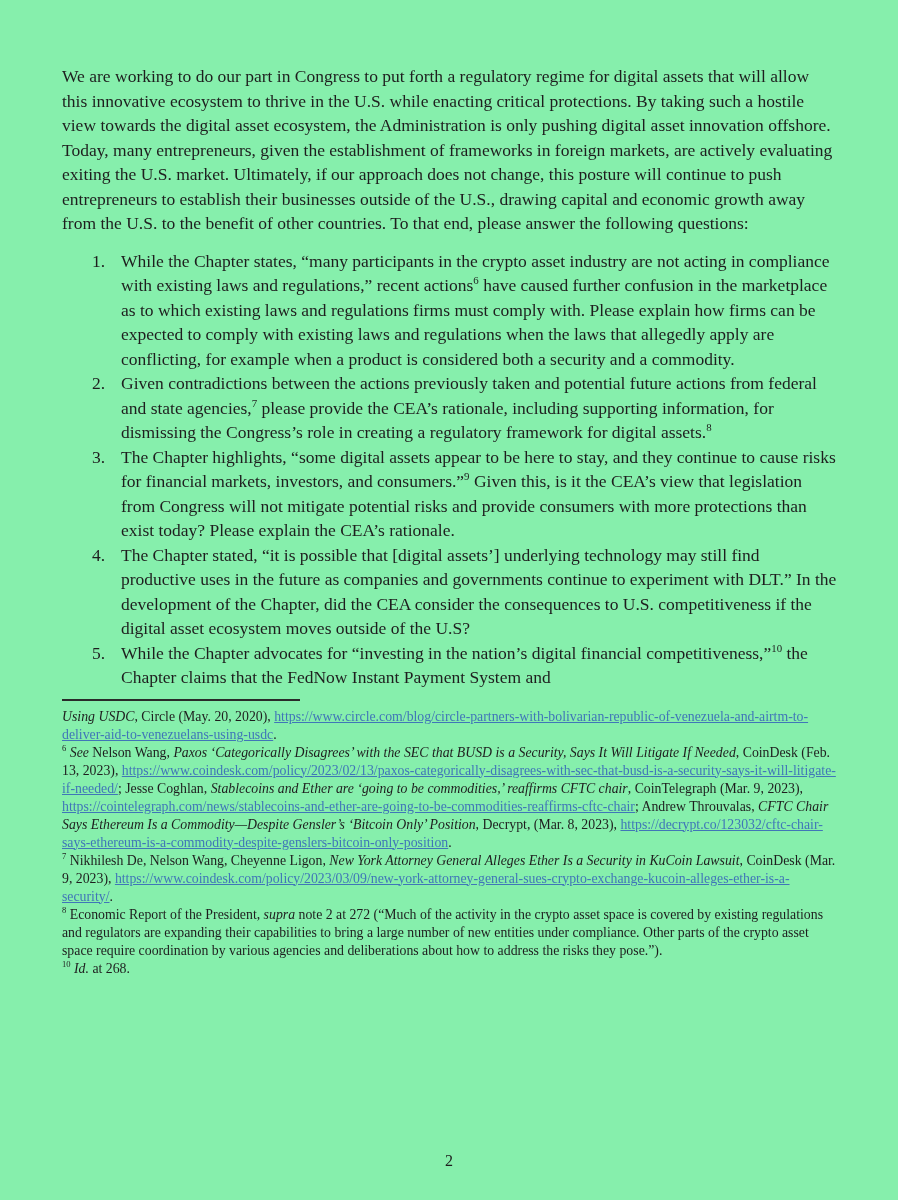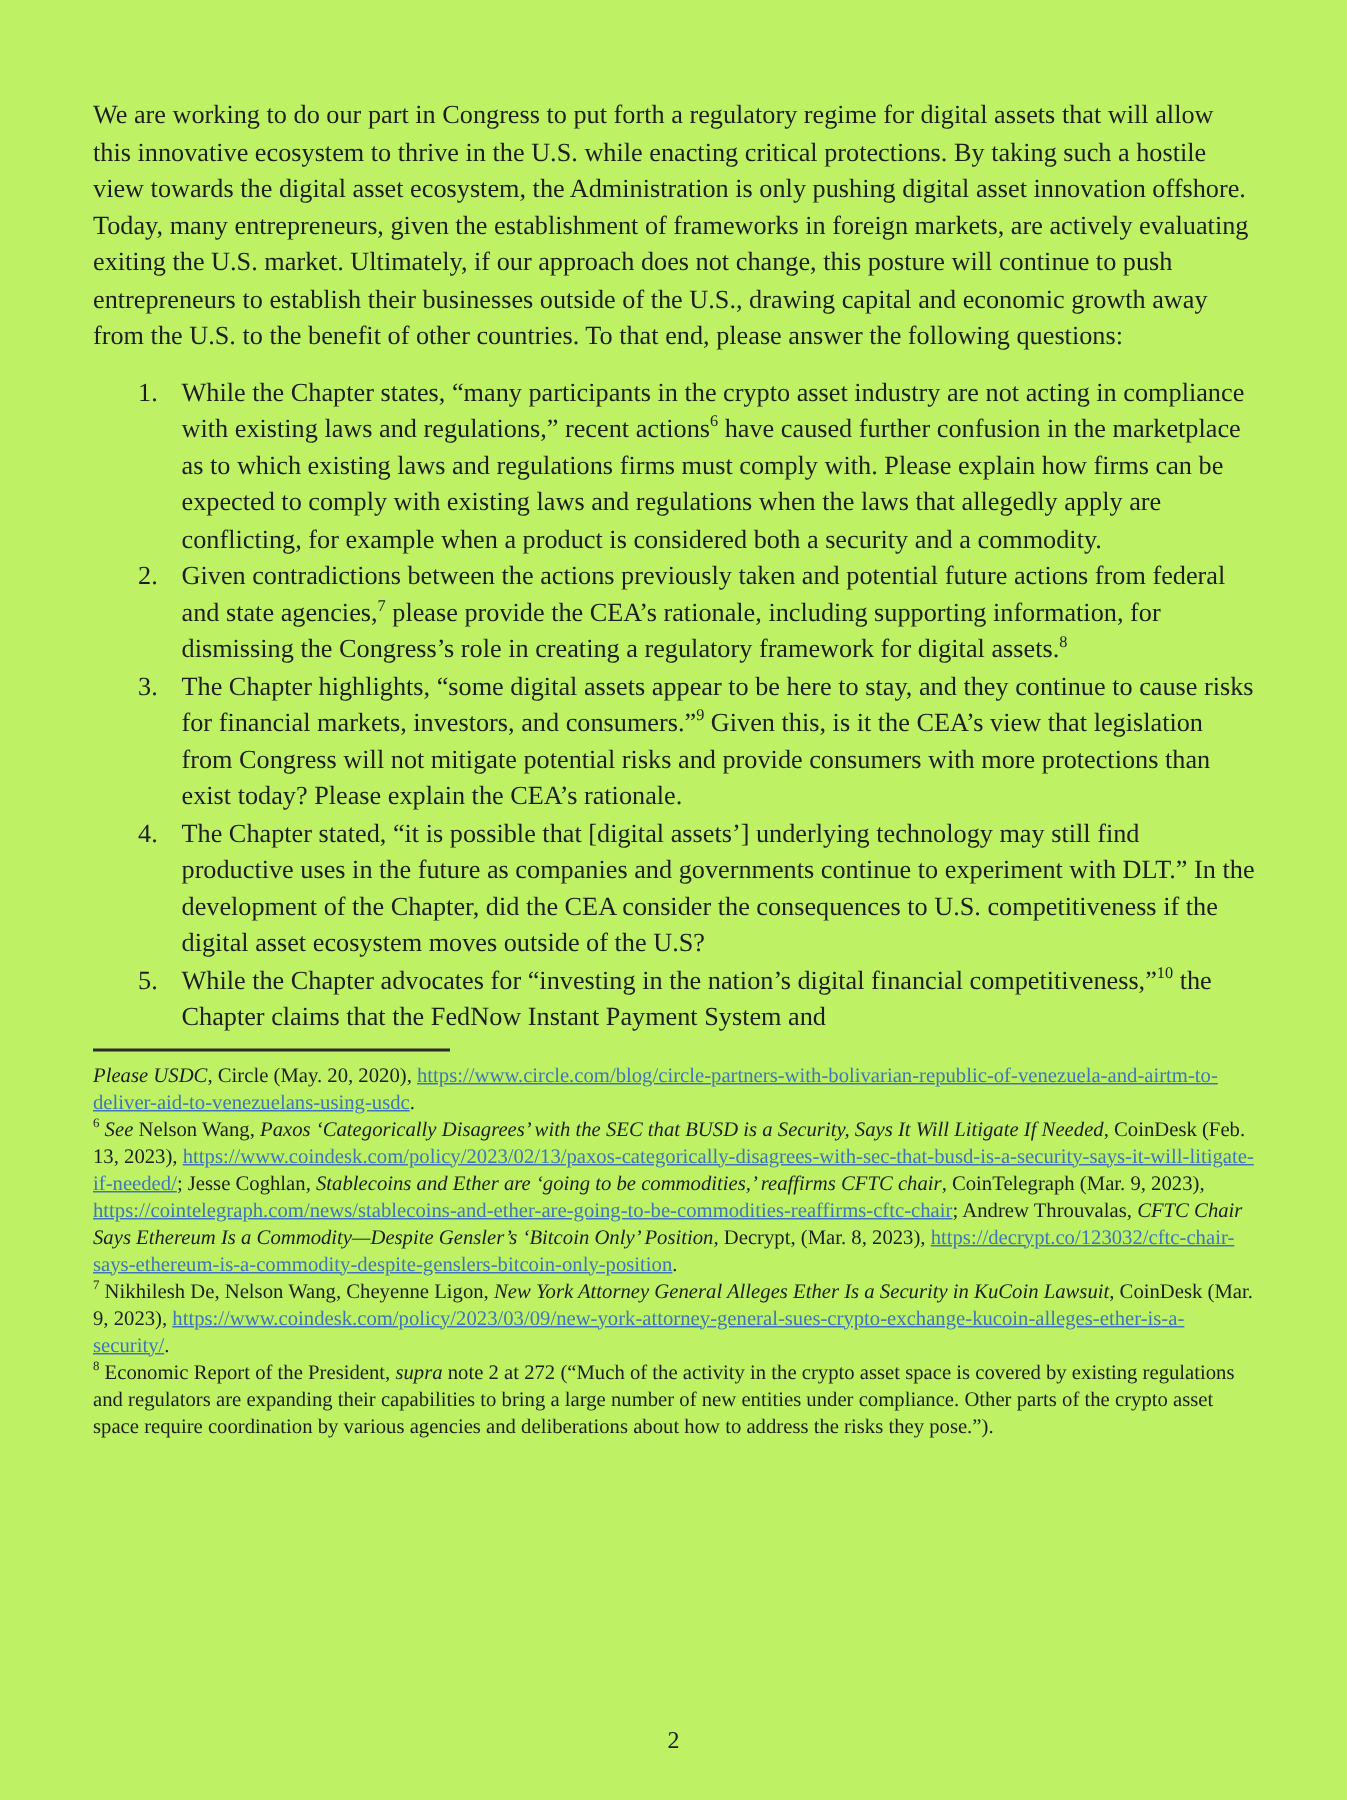--- a/index.html
+++ b/index.html
@@ -5,21 +5,21 @@
   html, body {
     margin: 0;
     padding: 0;
     background: #ffffff;
   }
   .page {
     position: relative;
     width: 898px;
     height: 1200px;
     box-sizing: border-box;
-    background: #bef264;
+    background: #86efac;
     color: #1e1e1e;
     font-family: "Liberation Serif", serif;
     padding: 64px 61px 0 62px;
     overflow: hidden;
   }
   .body-text {
     font-size: 17.5px;
     line-height: 24.5px;
     margin: 0;
   }
@@ -106,20 +106,21 @@
       </div>
       <div class="q-row">
         <span class="q-num">5.</span>
         <div class="q-body"><span>While the Chapter advocates for “investing in the nation’s digital financial competitiveness,”</span><sup class="supref">10</sup><span> the Chapter claims that the FedNow Instant Payment System and</span></div>
       </div>
     </div>
 
   <div class="fn-sep"></div>
 
   <div class="footnotes">
-      <div class="fn"><em>Please USDC</em><span>, Circle (May. 20, 2020), </span><a href="#" class="fn-link">https://www.circle.com/blog/circle-partners-with-bolivarian-republic-of-venezuela-and-airtm-to-deliver-aid-to-venezuelans-using-usdc</a><span>.</span></div>
+      <div class="fn"><em>Using USDC</em><span>, Circle (May. 20, 2020), </span><a href="#" class="fn-link">https://www.circle.com/blog/circle-partners-with-bolivarian-republic-of-venezuela-and-airtm-to-deliver-aid-to-venezuelans-using-usdc</a><span>.</span></div>
       <div class="fn"><sup class="supref">6</sup><span> </span><em>See</em><span> Nelson Wang, </span><em>Paxos ‘Categorically Disagrees’ with the SEC that BUSD is a Security, Says It Will Litigate If Needed</em><span>, CoinDesk (Feb. 13, 2023), </span><a href="#" class="fn-link">https://www.coindesk.com/policy/2023/02/13/paxos-categorically-disagrees-with-sec-that-busd-is-a-security-says-it-will-litigate-if-needed/</a><span>; Jesse Coghlan, </span><em>Stablecoins and Ether are ‘going to be commodities,’ reaffirms CFTC chair</em><span>, CoinTelegraph (Mar. 9, 2023), </span><a href="#" class="fn-link">https://cointelegraph.com/news/stablecoins-and-ether-are-going-to-be-commodities-reaffirms-cftc-chair</a><span>; Andrew Throuvalas, </span><em>CFTC Chair Says Ethereum Is a Commodity—Despite Gensler’s ‘Bitcoin Only’ Position</em><span>, Decrypt, (Mar. 8, 2023), </span><a href="#" class="fn-link">https://decrypt.co/123032/cftc-chair-says-ethereum-is-a-commodity-despite-genslers-bitcoin-only-position</a><span>.</span></div>
       <div class="fn"><sup class="supref">7</sup><span> Nikhilesh De, Nelson Wang, Cheyenne Ligon, </span><em>New York Attorney General Alleges Ether Is a Security in KuCoin Lawsuit</em><span>, CoinDesk (Mar. 9, 2023), </span><a href="#" class="fn-link">https://www.coindesk.com/policy/2023/03/09/new-york-attorney-general-sues-crypto-exchange-kucoin-alleges-ether-is-a-security/</a><span>.</span></div>
       <div class="fn"><sup class="supref">8</sup><span> Economic Report of the President, </span><em>supra</em><span> note 2 at 272 (“Much of the activity in the crypto asset space is covered by existing regulations and regulators are expanding their capabilities to bring a large number of new entities under compliance. Other parts of the crypto asset space require coordination by various agencies and deliberations about how to address the risks they pose.”).</span></div>
+      <div class="fn"><sup class="supref">10</sup><span> </span><em>Id.</em><span> at 268.</span></div>
     </div>
 
   <div class="page-num">2</div>
 </div>
 
 </body></html>

